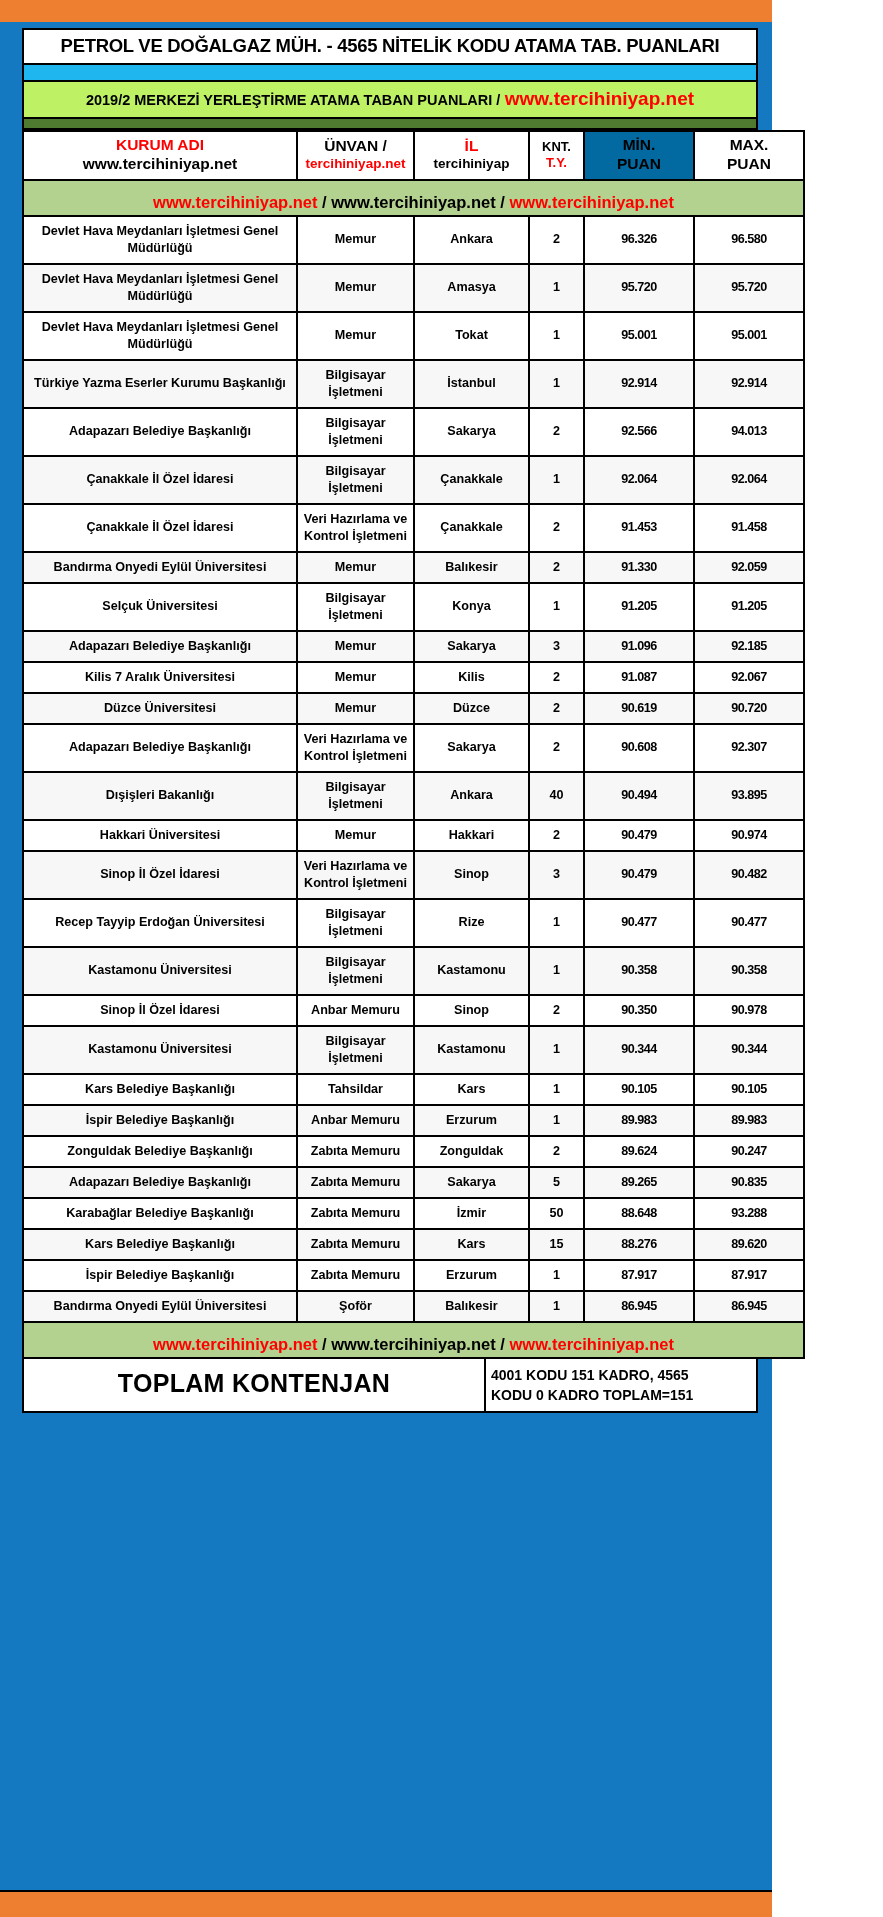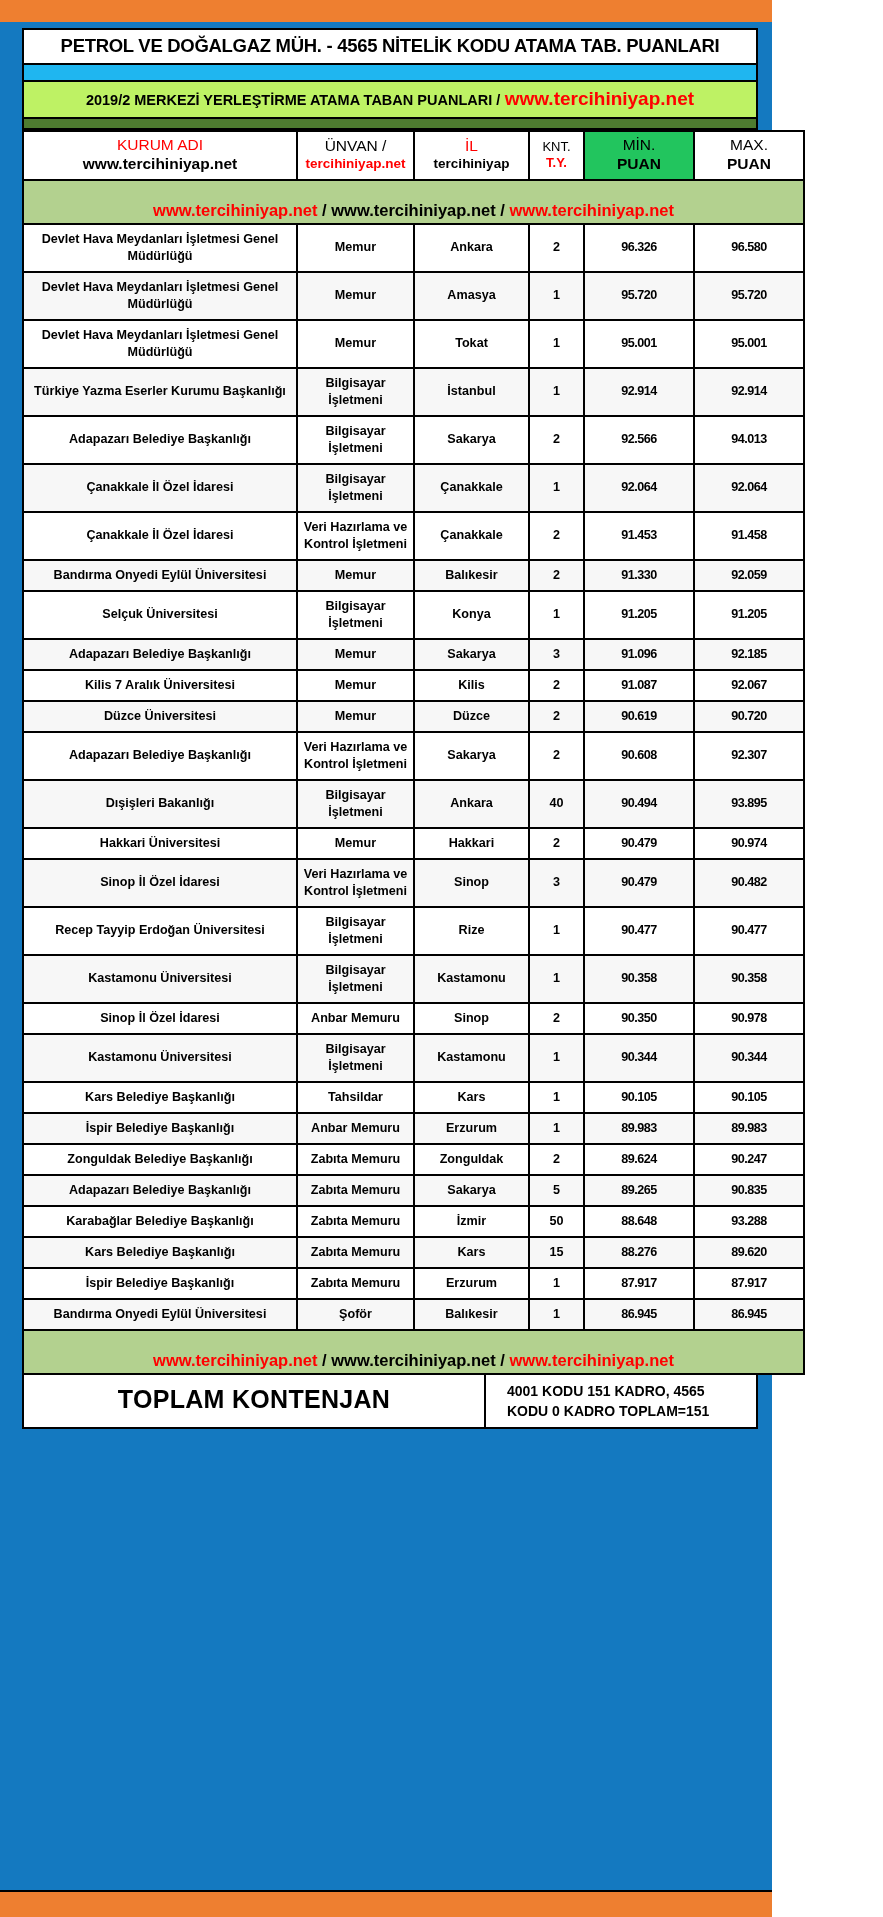--- a/index.html
+++ b/index.html
@@ -82,33 +82,33 @@
   .tbl col.c5 { width: 110px; }
 
   .tbl th, .tbl td {
     border: 2px solid #000;
     text-align: center;
     vertical-align: middle;
     color: #000;
   }
   
   thead th { background: #ffffff; padding: 4px 2px 5px; line-height: 1.22; }
-  .hd-l1 { font-size: 15.5px; font-weight: normal; display: block; text-align: center; }
+  .hd-l1 { font-size: 15.5px; font-weight: bold; display: block; text-align: center; }
   .hd-l2 { font-size: 15.5px; font-weight: bold; display: block; }
   .red { color: #ff0000; }
   .blk { color: #000000; }
-  th.minpuan { background: #22c55e; }
+  th.minpuan { background: #0369a1; }
   .hdsm { font-size: 13px; }
   .hdxs { font-size: 13.5px; }
 
   
   tr.banner td {
     background: #b3d18f;
     text-align: center;
-    padding: 20px 0 3px;
+    padding: 12px 0 3px;
     font-size: 16.5px;
     font-weight: bold;
     white-space: nowrap;
   }
   
   tbody.data td { padding: 6px 3px; font-size: 12.6px; font-weight: bold; line-height: 1.35; }
   tbody.data tr:nth-child(odd) td { background: #ffffff; }
   tbody.data tr:nth-child(even) td { background: #f7f7f7; }
   td.kurum { font-size: 12.6px; }
   td.unvan { font-size: 12.6px; }
@@ -127,21 +127,21 @@
     flex: 1 1 auto;
     text-align: center;
     font-size: 25px;
     font-weight: bold;
     padding: 10px 12px 12px;
     letter-spacing: 0.3px;
   }
   .foot .rgt {
     width: 272px;
     border-left: 2px solid #000;
-    padding: 6px 5px 6px 21px;
+    padding: 6px 5px 6px 5px;
     font-size: 14px;
     font-weight: bold;
     line-height: 1.45;
     text-align: left;
   }
 </style>
 </head>
 <body>
 
 <div class="page">

